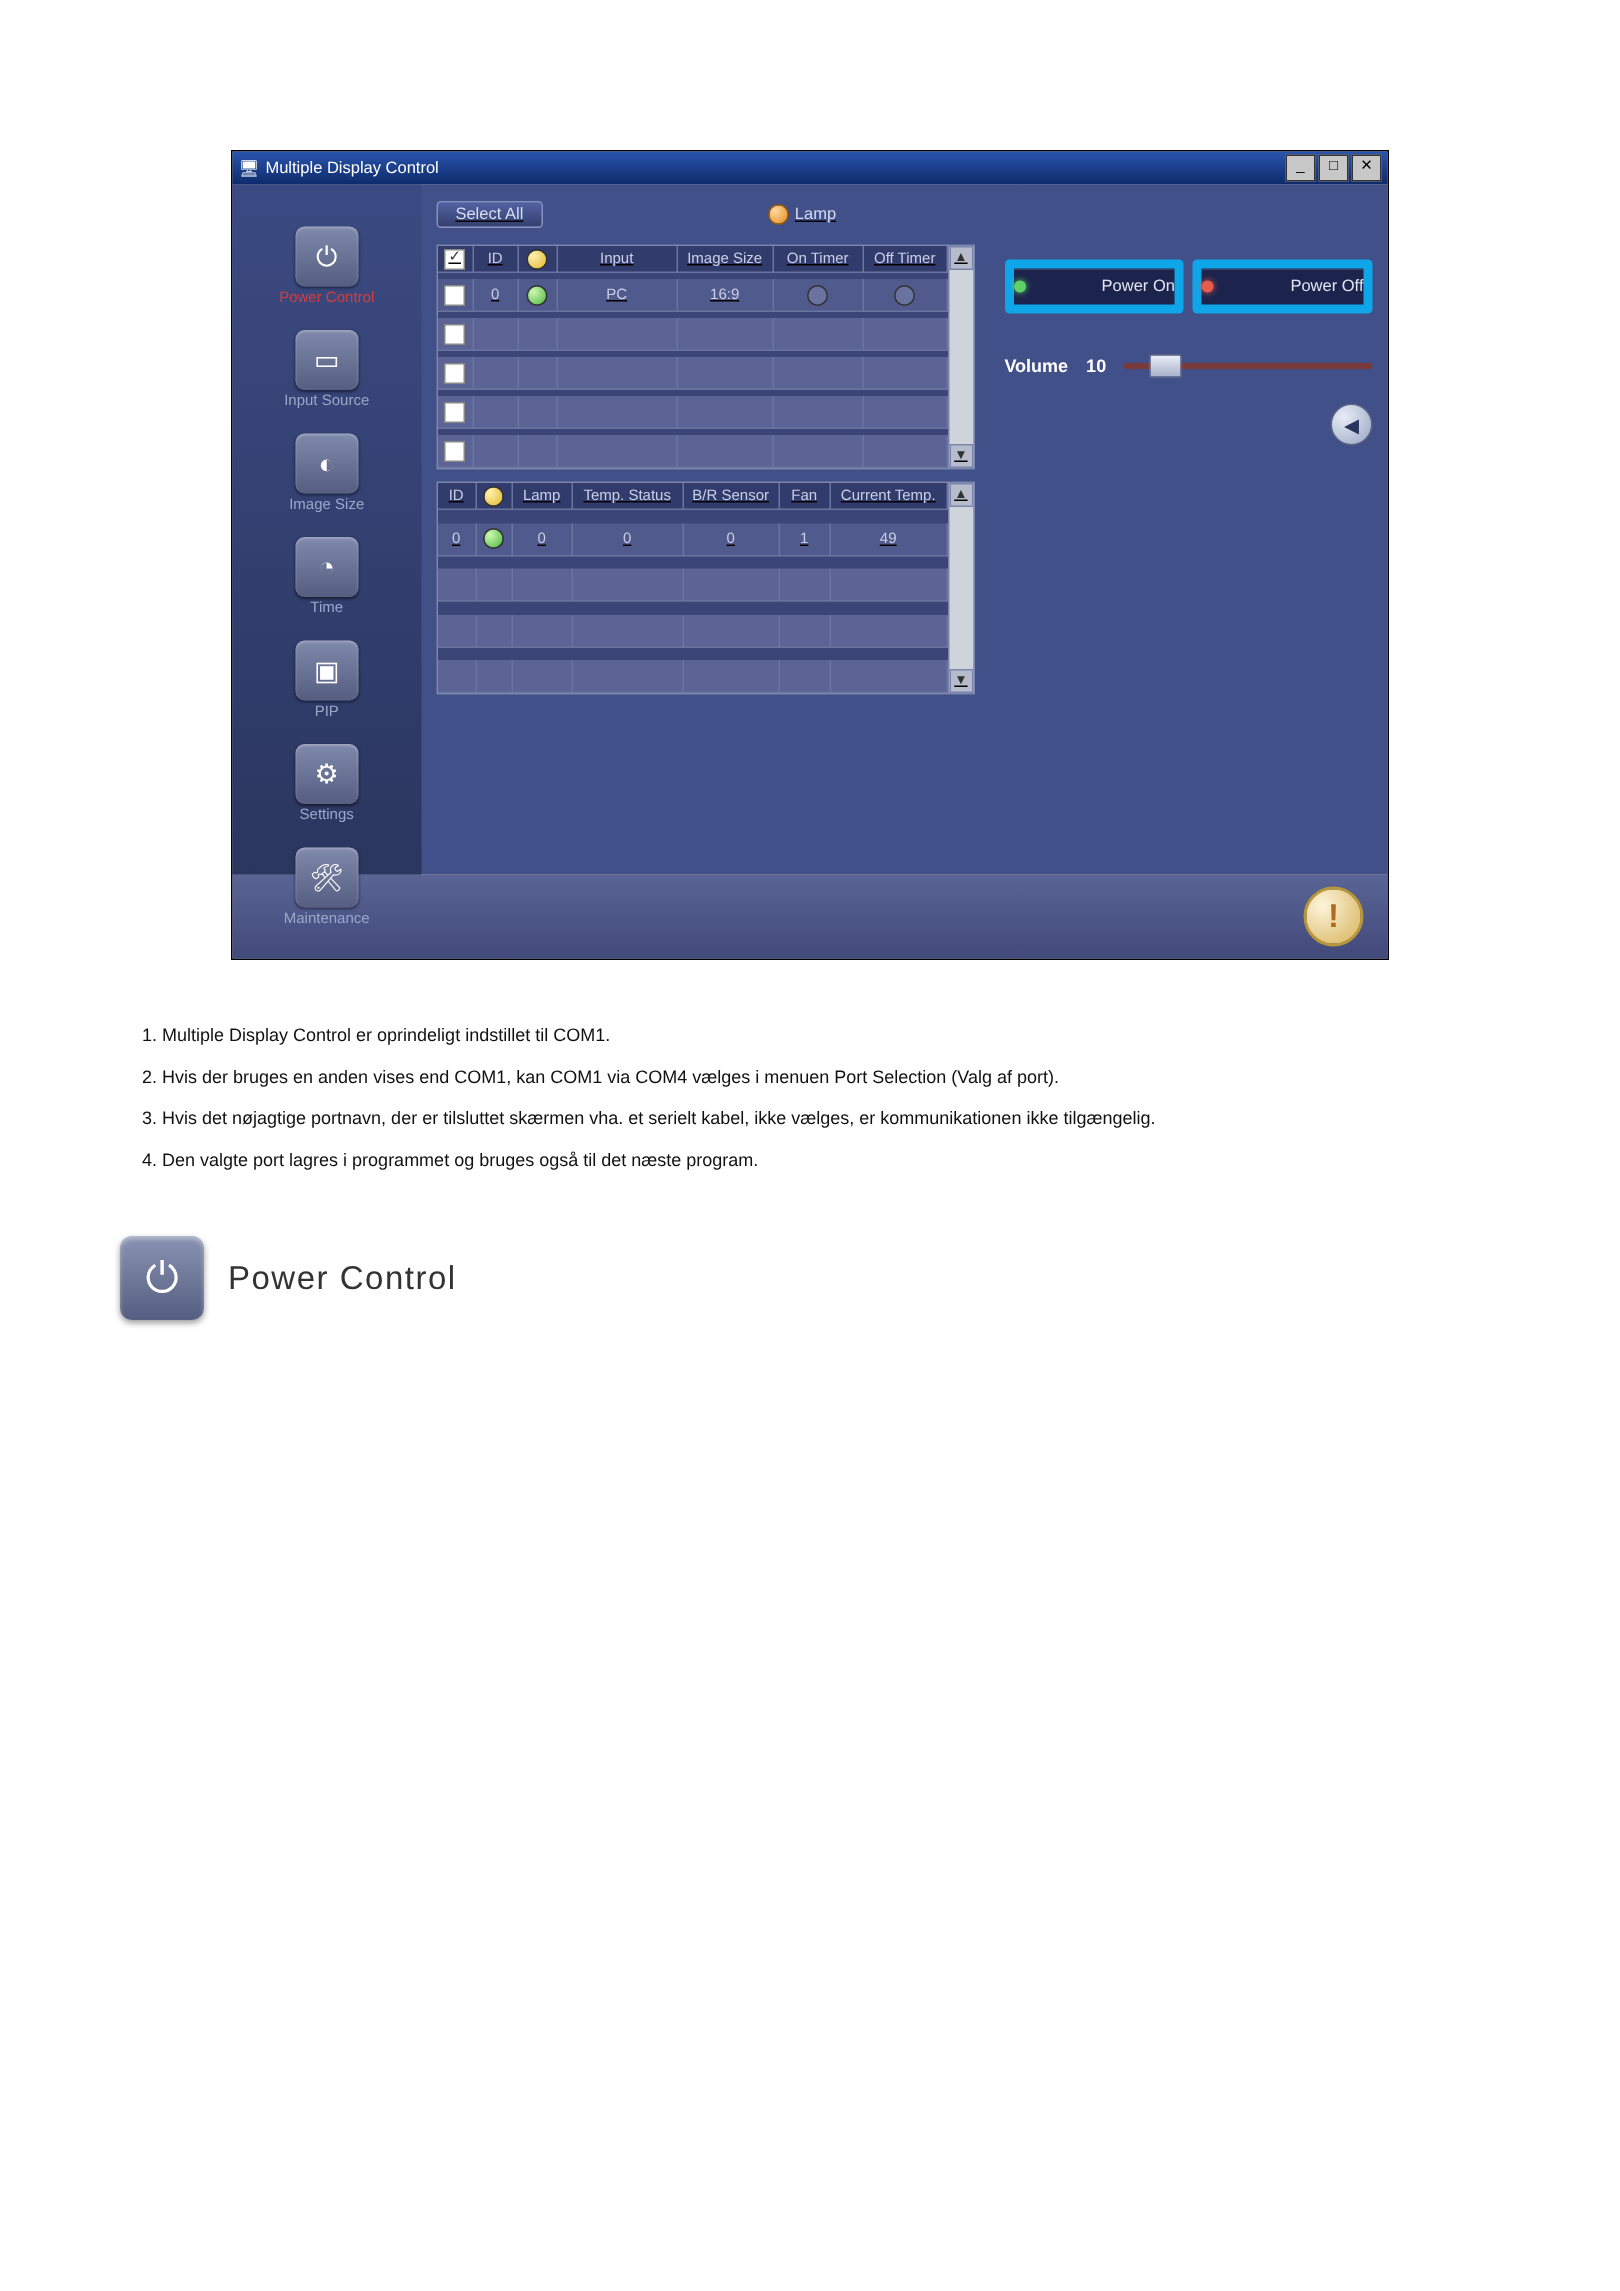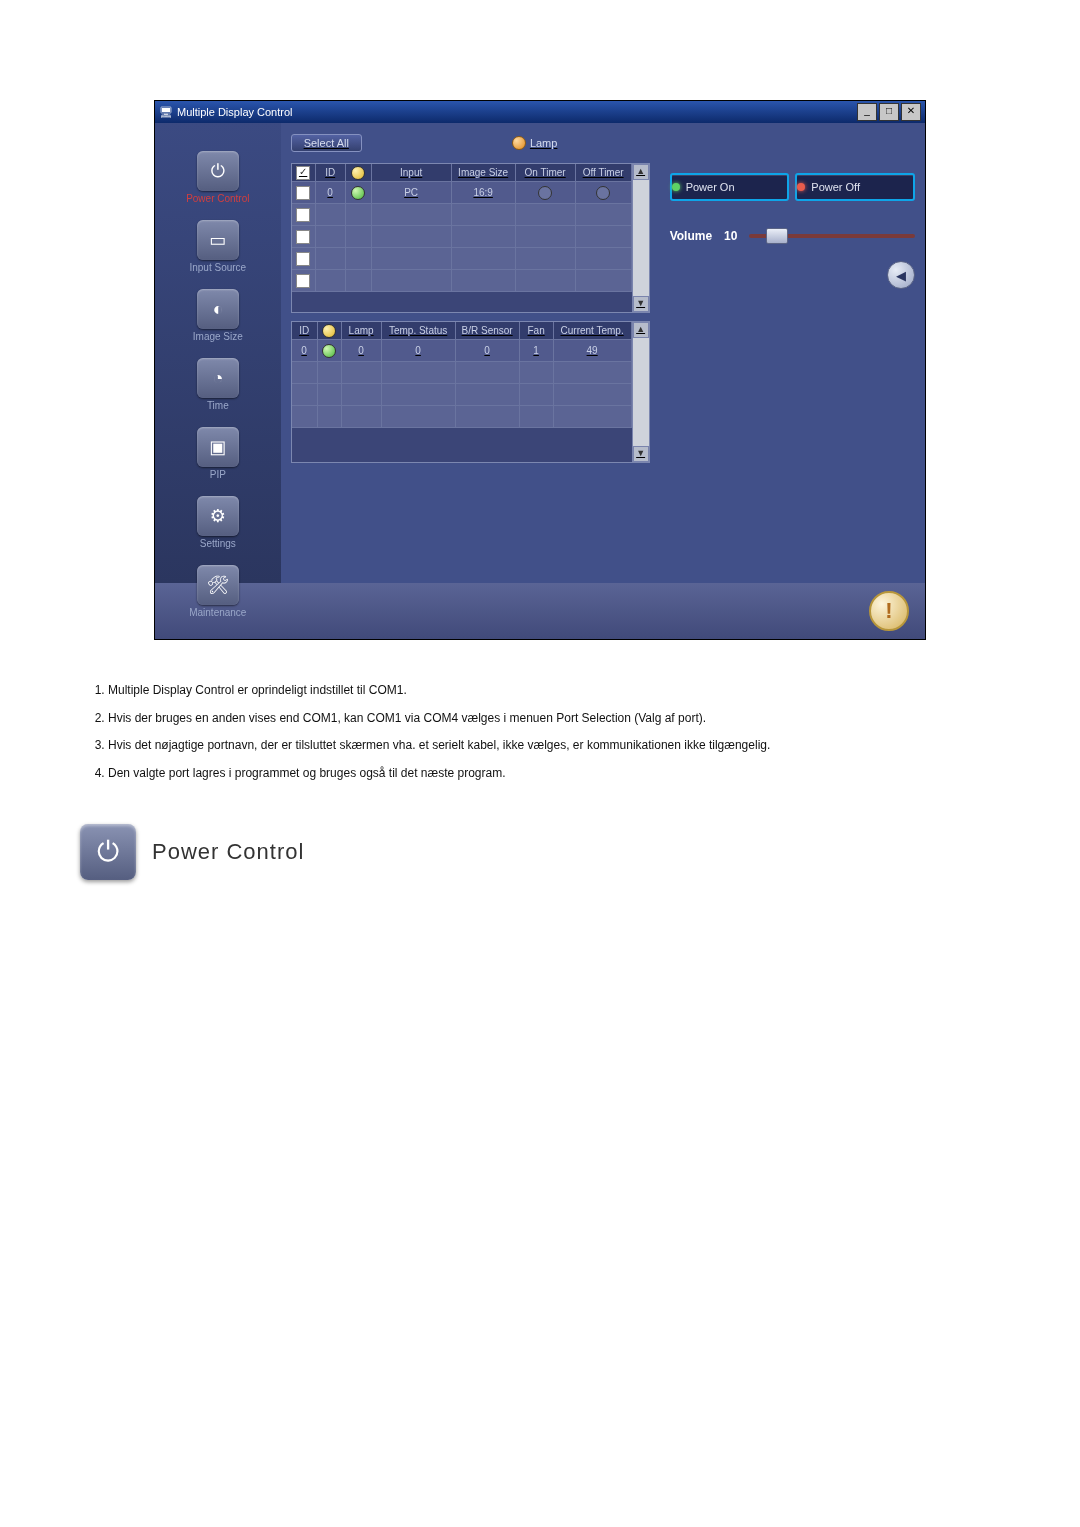--- a/index.html
+++ b/index.html
@@ -126,21 +126,21 @@
   .upper-grid, .lower-grid {
     background: #3b4577;
     margin: 6px 10px 0 10px;
     border: 1px solid #7c87b0;
     font-size: 10px;
     color: #cdd4e9;
   }
   .upper-grid { height: 148px; display:flex; }
   .lower-grid { height: 140px; display:flex; margin-top:8px; }
 
-  .grid-table { flex:1; display:flex; flex-direction:column; }
+  .grid-table { flex:1; display:flex; flex-direction:column;justify-content:space-between; }
   .ghead { display:flex; height:18px; background:#2f3966; }
   .gcell {
     border-right:1px solid #6a74a0;
     border-bottom:1px solid #6a74a0;
     padding: 2px 4px;
     box-sizing: border-box;
     display:flex; align-items:center; justify-content:center;
     background:#3d477a;
     color:#c8cfe5;
   }
@@ -164,23 +164,23 @@
   
   .right {
     width: 250px;
     display:flex; flex-direction:column;
     padding: 50px 10px 10px 10px;
     gap: 28px;
   }
   .btnrow { display:flex; gap:6px; }
   .pwr-btn {
     flex:1;
-    display:flex; align-items:center; justify-content:flex-start; gap:6px;
+    display:flex; align-items:center; justify-content:space-between; gap:6px;
     background:#1c244d;
-    border:2px solid #0ea5e9;
+    border:6px solid #0ea5e9;
     border-radius:3px;
     color:#e0e4f0;
     font-size:11px;
     height:24px;
     box-shadow: inset 0 1px 0 rgba(255,255,255,.15);
   }
   .dot-g { width:8px;height:8px;border-radius:50%;background:#5ed264;box-shadow:0 0 4px #5ed264; }
   .dot-r { width:8px;height:8px;border-radius:50%;background:#e85c4c;box-shadow:0 0 4px #e85c4c; }
 
   .vol-block { color:#fff; font-size:12px; }

